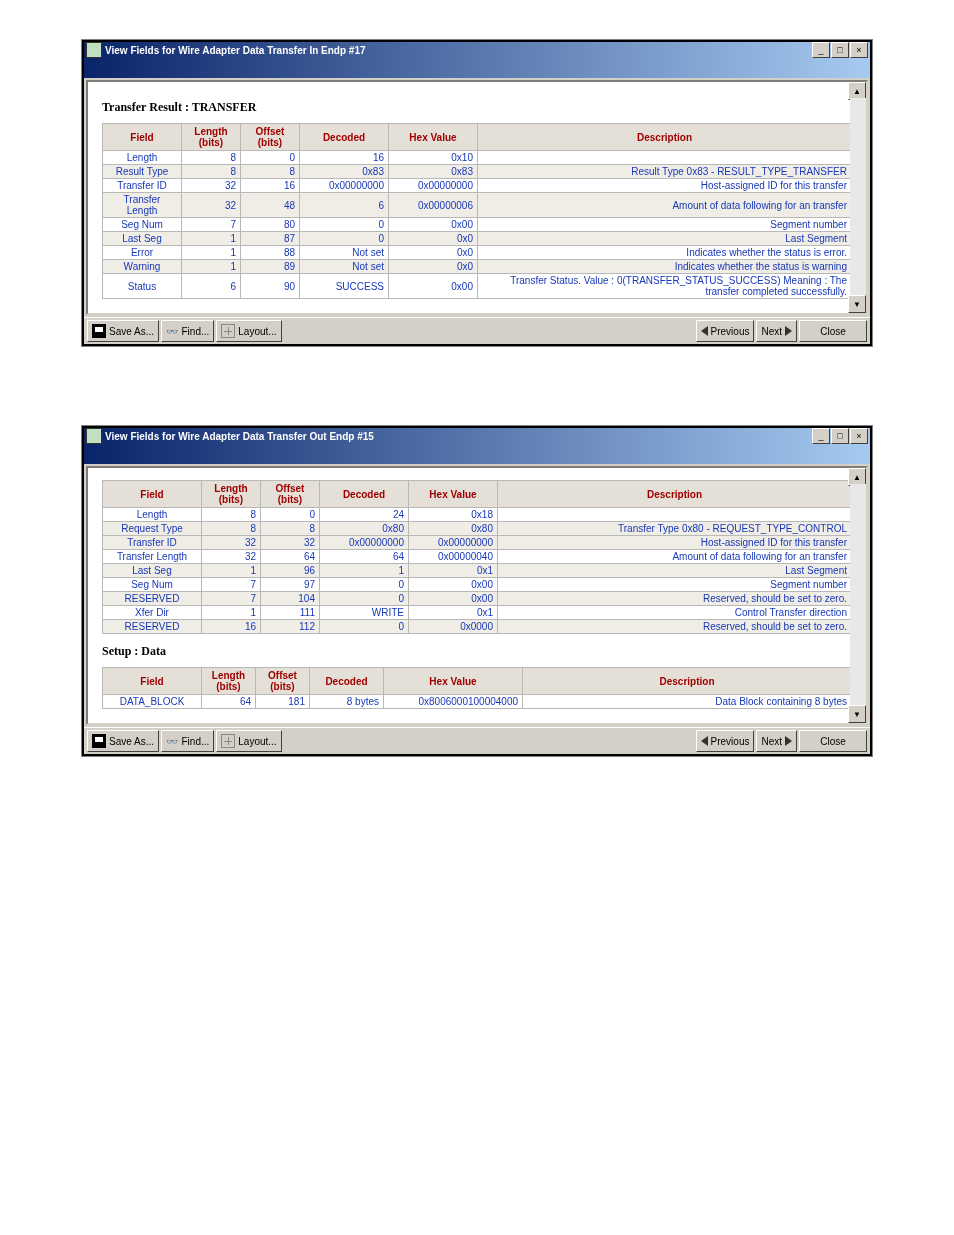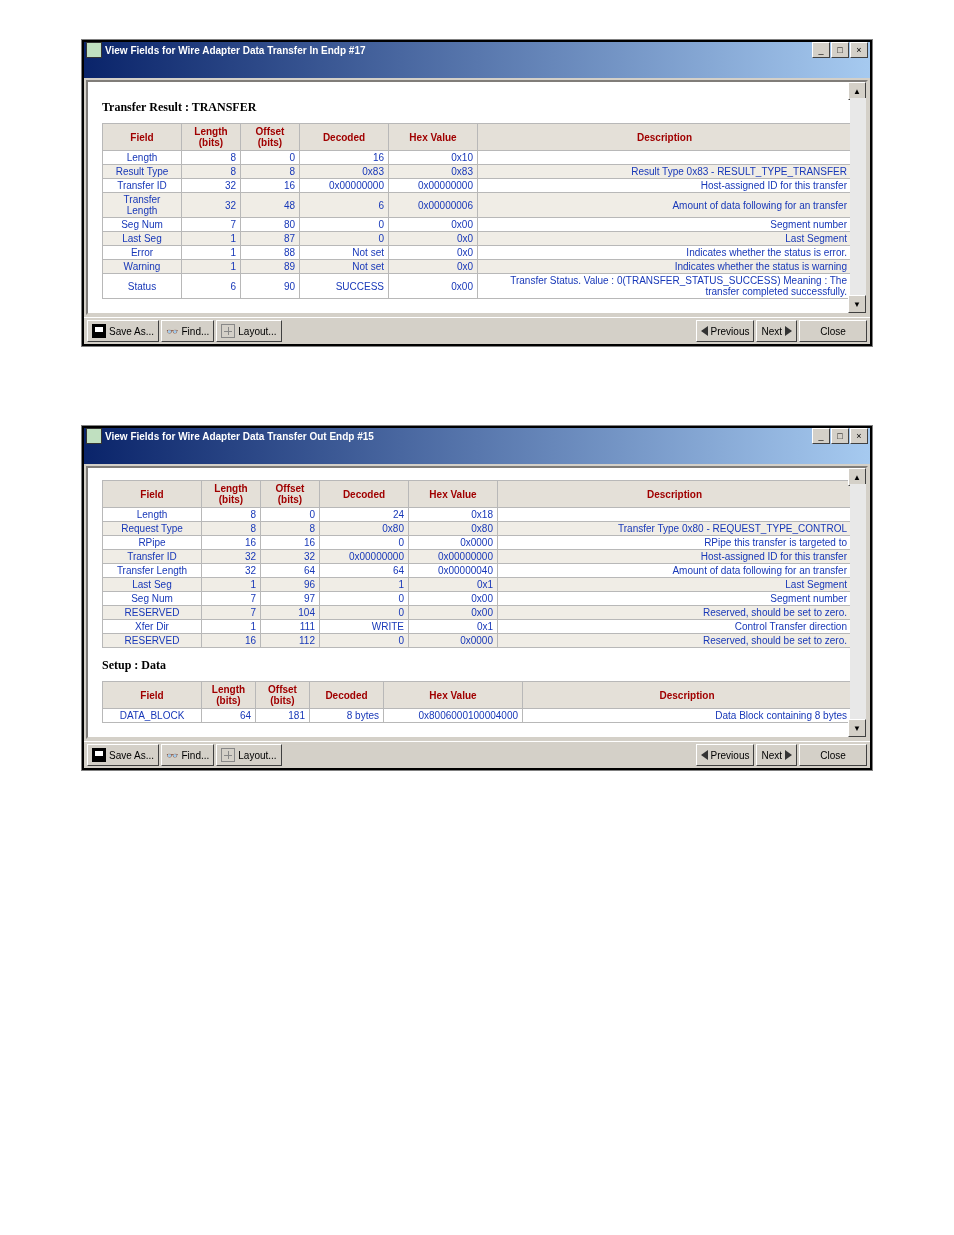--- a/index.html
+++ b/index.html
@@ -314,28 +314,20 @@
                 <td class="desc-cell"></td>
               </tr>
               <tr class="alt">
                 <td class="field-cell">Request Type</td>
                 <td class="num-cell">8</td>
                 <td class="num-cell">8</td>
                 <td class="dec-cell">0x80</td>
                 <td class="hex-cell">0x80</td>
                 <td class="desc-cell">Transfer Type 0x80 - REQUEST_TYPE_CONTROL</td>
               </tr>
-              <tr>
-                <td class="field-cell">RPipe</td>
-                <td class="num-cell">16</td>
-                <td class="num-cell">16</td>
-                <td class="dec-cell">0</td>
-                <td class="hex-cell">0x0000</td>
-                <td class="desc-cell">RPipe this transfer is targeted to</td>
-              </tr>
               <tr class="alt">
                 <td class="field-cell">Transfer ID</td>
                 <td class="num-cell">32</td>
                 <td class="num-cell">32</td>
                 <td class="dec-cell">0x00000000</td>
                 <td class="hex-cell">0x00000000</td>
                 <td class="desc-cell">Host-assigned ID for this transfer</td>
               </tr>
               <tr>
                 <td class="field-cell">Transfer Length</td>

